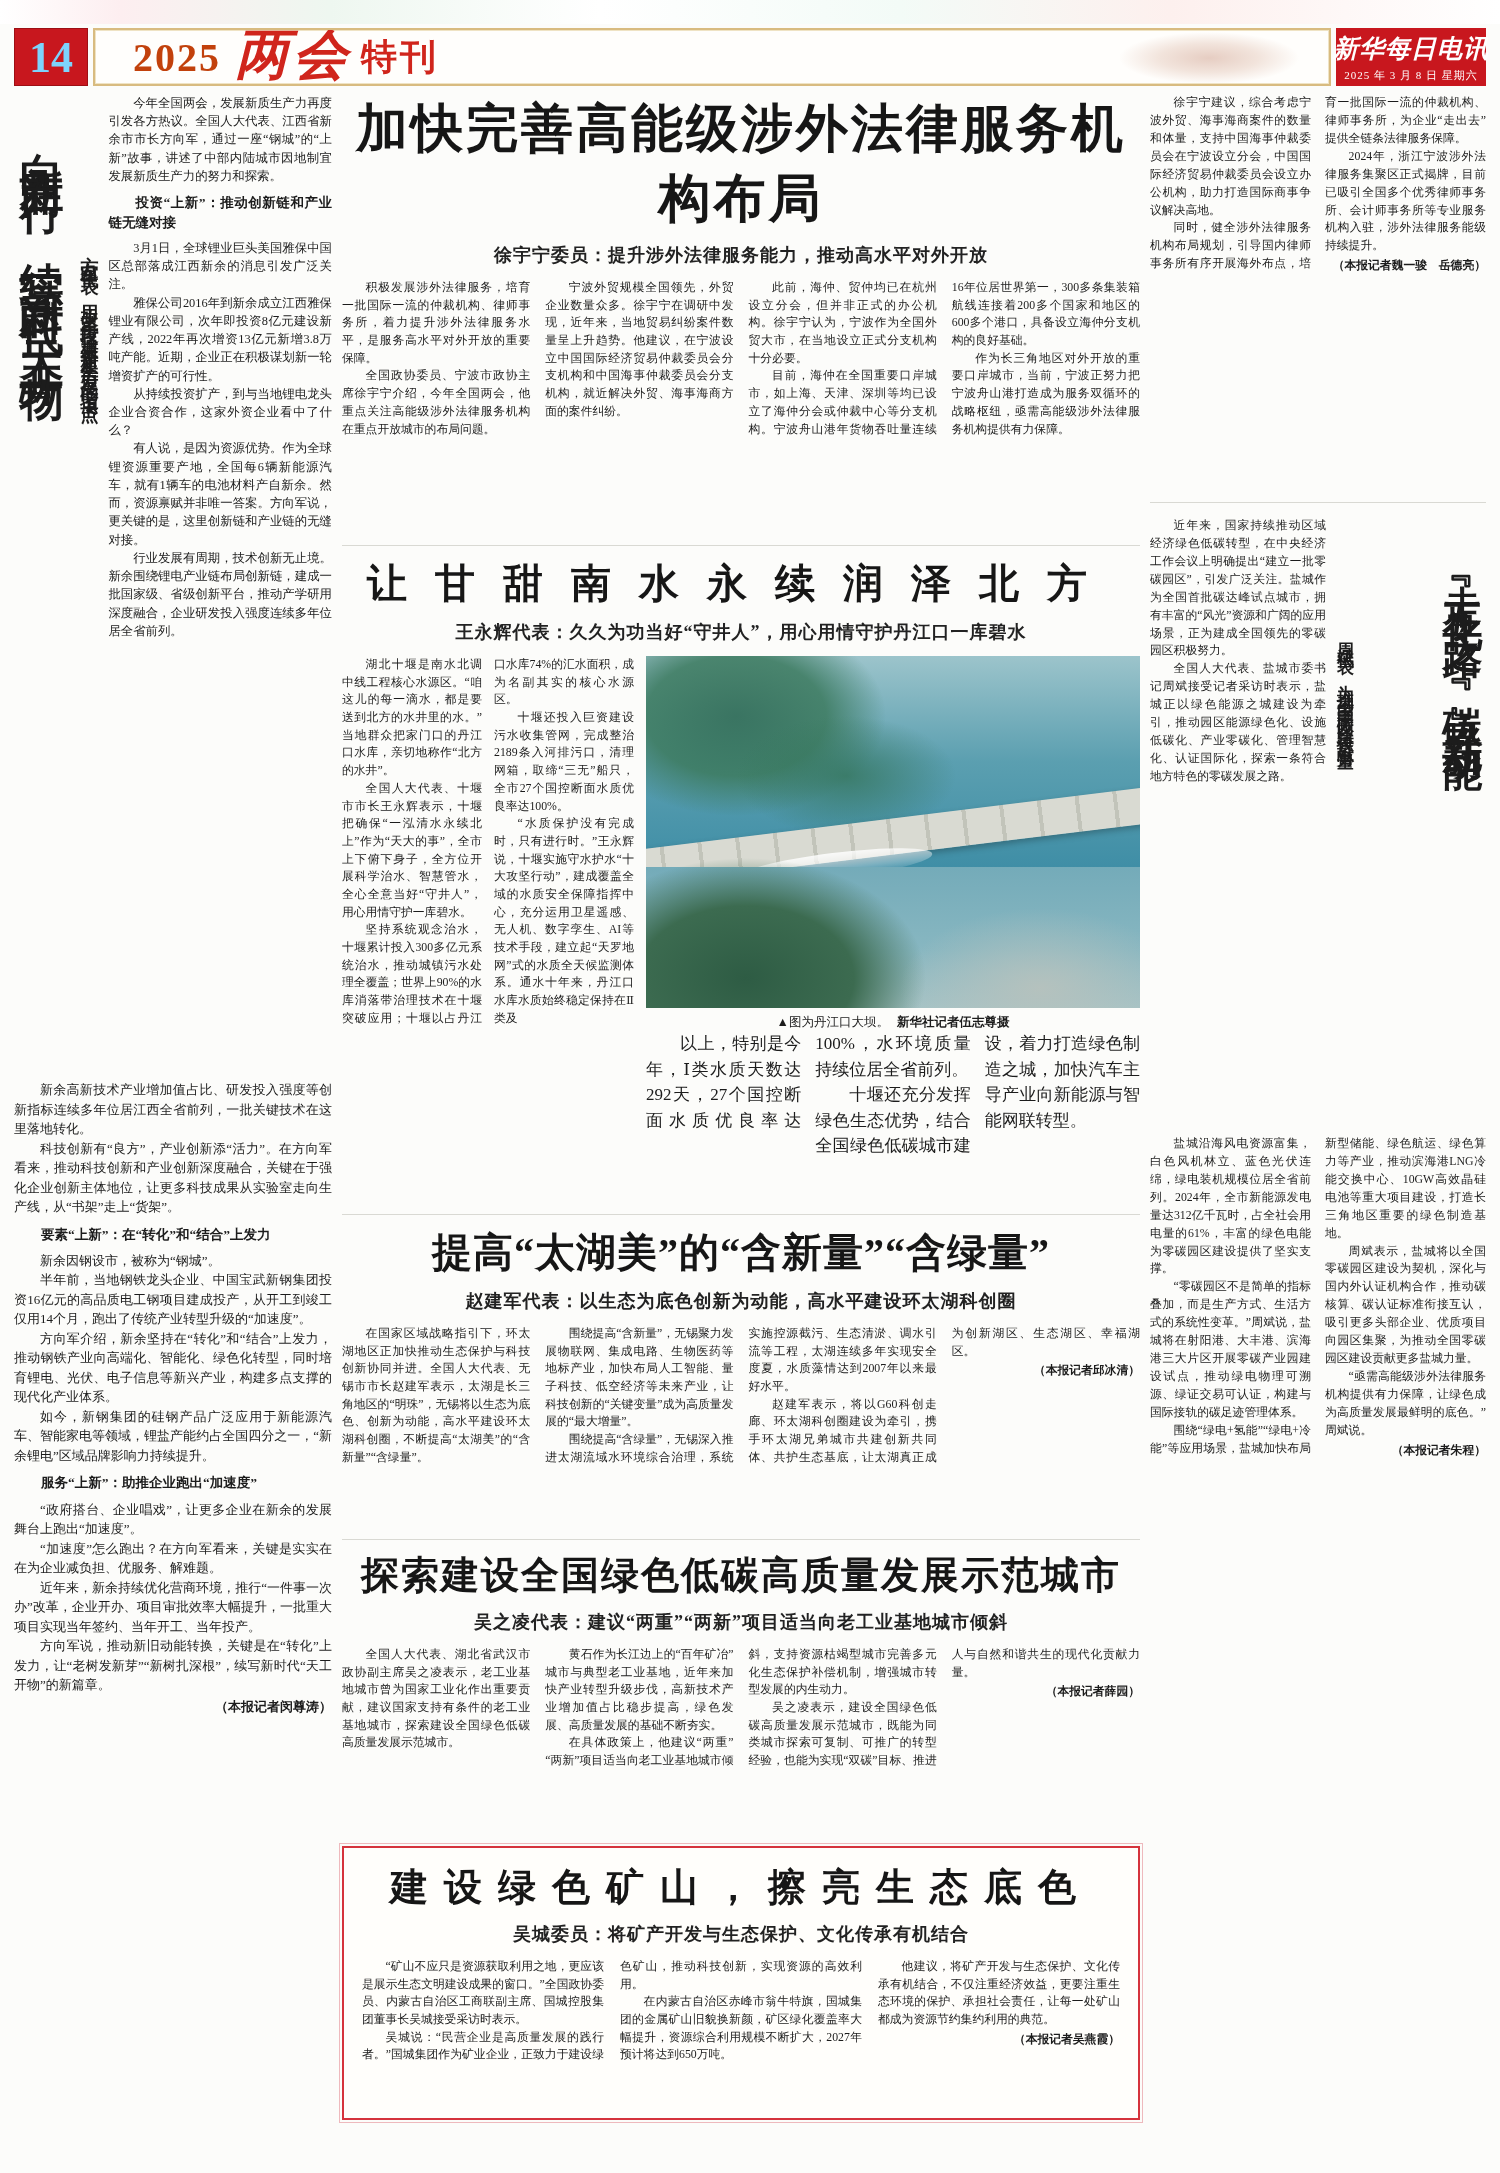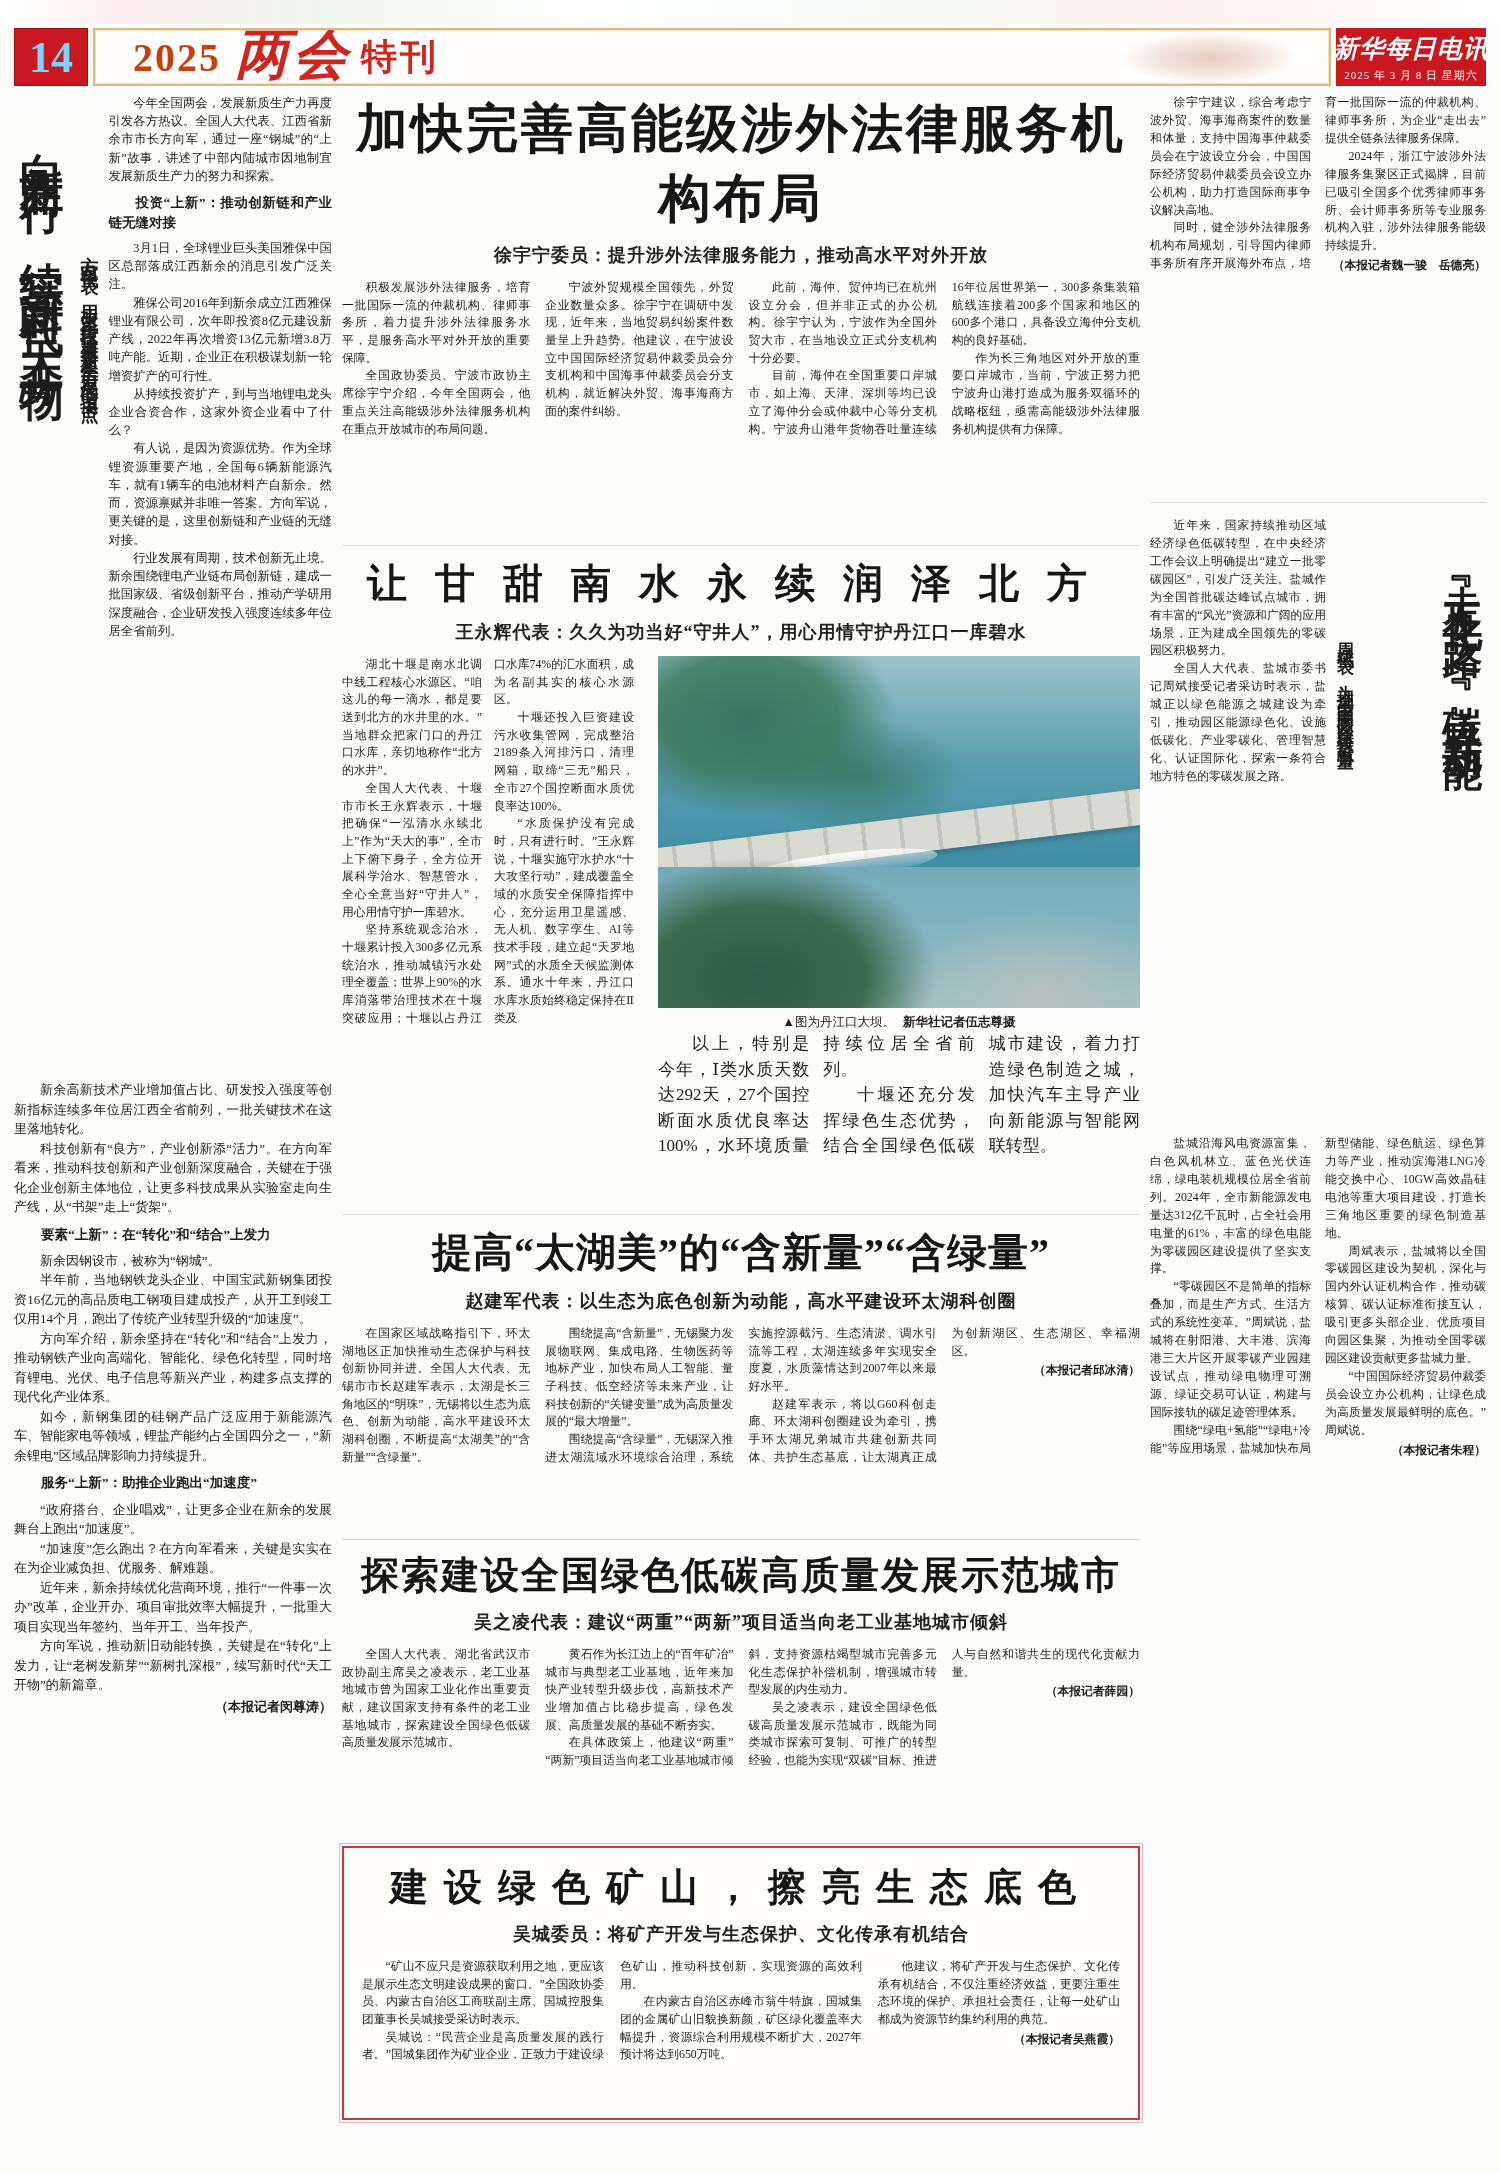--- a/index.html
+++ b/index.html
@@ -43,21 +43,21 @@
   .rule-top{border-top:1px solid #d9d9d3;padding-top:10px;}
   .hl{font-weight:900;text-align:center;color:#161616;}
   .hl1{font-size:52px;letter-spacing:3px;}
   .hl2{font-size:40px;letter-spacing:28px;}
   .hl3{font-size:40px;letter-spacing:1px;}
   .hl4{font-size:38px;letter-spacing:2px;}
   .hl5{font-size:38px;letter-spacing:16px;}
   .byline{font-size:18px;text-align:center;font-weight:600;margin:9px 0 12px;letter-spacing:1px;color:#222;}
   .cols4{column-count:4;column-gap:15px;height:256px;overflow:hidden;font-size:11.8px;line-height:1.5;text-align:justify;}
   .h204{height:204px;} .h190{height:190px;}
-  .a2-row{display:flex;gap:24px;}
+  .a2-row{display:flex;gap:12px;}
   .a2-left{width:292px;flex:none;column-count:2;column-gap:12px;height:548px;overflow:hidden;
            font-size:11.8px;line-height:1.5;text-align:justify;}
   .a2-right{flex:1;min-width:0;}
   .photo{position:relative;height:352px;overflow:hidden;background:linear-gradient(180deg,#9cc4cb 0%,#5b9fb0 30%,#3f8ea6 60%,#4a94a9 100%);}
   .ph-island1{position:absolute;left:-60px;top:-40px;width:300px;height:200px;border-radius:50%;
               background:radial-gradient(closest-side,#2f6a52 0%,#3c7a5e 60%,rgba(60,122,94,0) 100%);opacity:.85;}
   .ph-island2{position:absolute;left:90px;top:60px;width:220px;height:120px;border-radius:50%;
               background:radial-gradient(closest-side,#35755b 0%,rgba(53,117,91,0) 100%);opacity:.8;}
   .ph-dam{position:absolute;left:-20px;top:46%;width:110%;height:36px;transform:rotate(-7deg);
           background:repeating-linear-gradient(90deg,#d9dad2 0 34px,#c2c4ba 34px 38px);box-shadow:0 3px 6px rgba(0,0,0,.25);}
@@ -270,20 +270,20 @@
         <div class="a6-vbyline">周斌代表：为推动全国零碳园区建设贡献力量</div>
         <div class="a6-vtitle">走『五化』之路，『碳』寻新动能</div>
       </div>
 
       <div class="a6-bottom">
         <div>
             <p class="para">盐城沿海风电资源富集，白色风机林立、蓝色光伏连绵，绿电装机规模位居全省前列。2024年，全市新能源发电量达312亿千瓦时，占全社会用电量的61%，丰富的绿色电能为零碳园区建设提供了坚实支撑。</p>
             <p class="para">“零碳园区不是简单的指标叠加，而是生产方式、生活方式的系统性变革。”周斌说，盐城将在射阳港、大丰港、滨海港三大片区开展零碳产业园建设试点，推动绿电物理可溯源、绿证交易可认证，构建与国际接轨的碳足迹管理体系。</p>
             <p class="para">围绕“绿电+氢能”“绿电+冷能”等应用场景，盐城加快布局新型储能、绿色航运、绿色算力等产业，推动滨海港LNG冷能交换中心、10GW高效晶硅电池等重大项目建设，打造长三角地区重要的绿色制造基地。</p>
             <p class="para">周斌表示，盐城将以全国零碳园区建设为契机，深化与国内外认证机构合作，推动碳核算、碳认证标准衔接互认，吸引更多头部企业、优质项目向园区集聚，为推动全国零碳园区建设贡献更多盐城力量。</p>
-            <p class="para">“中国国际经济贸易仲裁委员会设立办公机构，让绿色成为高质量发展最鲜明的底色。”周斌说。</p>
+            <p class="para">“亟需高能级涉外法律服务机构提供有力保障，让绿色成为高质量发展最鲜明的底色。”周斌说。</p>
           </div>
         <div class="attrib">（本报记者朱程）</div>
       </div>
     </div>
 
   </div>
 </div>
 
 </body></html>

